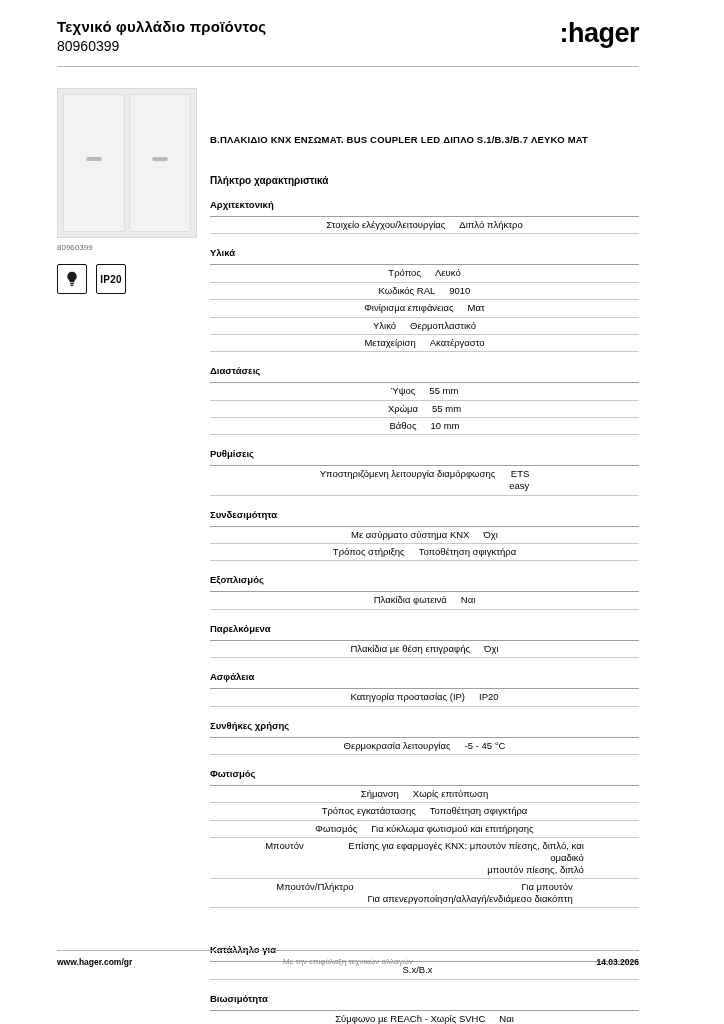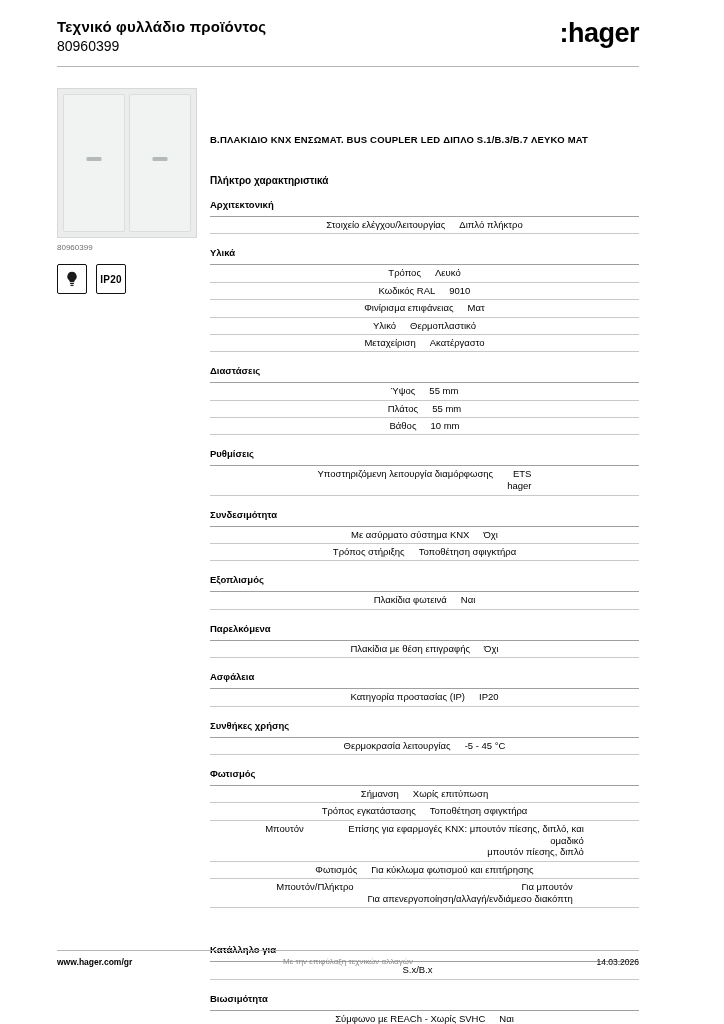--- a/index.html
+++ b/index.html
@@ -43,21 +43,21 @@
               font-size:9.5px; padding:2px 0 2.5px 0; border-bottom:1px solid #c9c9c9; line-height:1.25; }
   .spec-label { text-align:left; }
   .spec-value { text-align:right; white-space:pre-line; max-width:62%; }
 
   
   .footer { position:absolute; left:57px; right:57px; top:950px; }
   .footer-rule { border:0; border-top:1px solid #b5b5b5; margin-bottom:6px; }
   .footer-row { position:relative; font-size:8.5px; display:flex; justify-content:space-between; }
   .footer-left { font-weight:bold; }
   .footer-center { position:absolute; left:50%; transform:translateX(-50%); color:#8a8a8a; font-size:8px; }
-  .footer-right { font-weight:normal; }
+  .footer-right { font-weight:bold; }
 </style>
 </head>
 <body>
 
 <div class="page">
 
   <div class="header">
     <div>
       <div class="doc-title">Τεχνικό φυλλάδιο προϊόντος</div>
       <div class="doc-ref">80960399</div>
@@ -119,32 +119,32 @@
           <div class="spec-row">
             <span class="spec-label">Μεταχείριση</span>
             <span class="spec-value">Ακατέργαστο</span>
           </div>
           <div class="section-header">Διαστάσεις</div>
           <div class="spec-row">
             <span class="spec-label">Ύψος</span>
             <span class="spec-value">55 mm</span>
           </div>
           <div class="spec-row">
-            <span class="spec-label">Πλάτος</span>
+            <span class="spec-label">Χρώμα</span>
             <span class="spec-value">55 mm</span>
           </div>
           <div class="spec-row">
             <span class="spec-label">Βάθος</span>
             <span class="spec-value">10 mm</span>
           </div>
           <div class="section-header">Ρυθμίσεις</div>
           <div class="spec-row">
             <span class="spec-label">Υποστηριζόμενη λειτουργία διαμόρφωσης</span>
             <span class="spec-value">ETS
-hager</span>
+easy</span>
           </div>
           <div class="section-header">Συνδεσιμότητα</div>
           <div class="spec-row">
             <span class="spec-label">Με ασύρματο σύστημα KNX</span>
             <span class="spec-value">Όχι</span>
           </div>
           <div class="spec-row">
             <span class="spec-label">Τρόπος στήριξης</span>
             <span class="spec-value">Τοποθέτηση σφιγκτήρα</span>
           </div>
@@ -169,29 +169,29 @@
             <span class="spec-value">-5 - 45 °C</span>
           </div>
           <div class="section-header">Φωτισμός</div>
           <div class="spec-row">
             <span class="spec-label">Σήμανση</span>
             <span class="spec-value">Χωρίς επιτύπωση</span>
           </div>
           <div class="spec-row">
             <span class="spec-label">Τρόπος εγκατάστασης</span>
             <span class="spec-value">Τοποθέτηση σφιγκτήρα</span>
+          </div>
+          <div class="spec-row">
+            <span class="spec-label">Φωτισμός</span>
+            <span class="spec-value">Για κύκλωμα φωτισμού και επιτήρησης</span>
           </div>
           <div class="spec-row">
             <span class="spec-label">Μπουτόν</span>
             <span class="spec-value">Επίσης για εφαρμογές KNX: μπουτόν πίεσης, διπλό, και ομαδικό
 μπουτόν πίεσης, διπλό</span>
-          </div>
-          <div class="spec-row">
-            <span class="spec-label">Φωτισμός</span>
-            <span class="spec-value">Για κύκλωμα φωτισμού και επιτήρησης</span>
           </div>
           <div class="spec-row">
             <span class="spec-label">Μπουτόν/Πλήκτρο</span>
             <span class="spec-value">Για μπουτόν
 Για απενεργοποίηση/αλλαγή/ενδιάμεσο διακόπτη</span>
           </div>
           <div class="section-header extra-gap">Κατάλληλο για</div>
           <div class="spec-row">
             <span class="spec-label">S.x/B.x</span>
             <span class="spec-value"></span>

